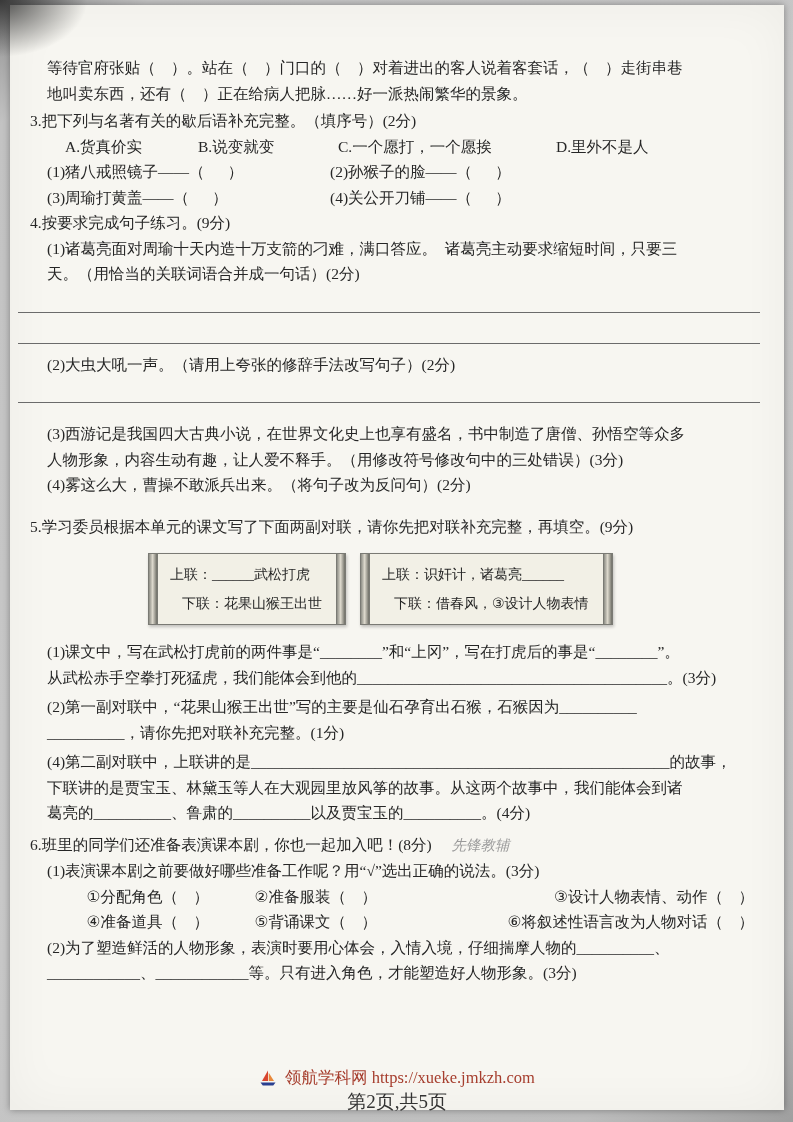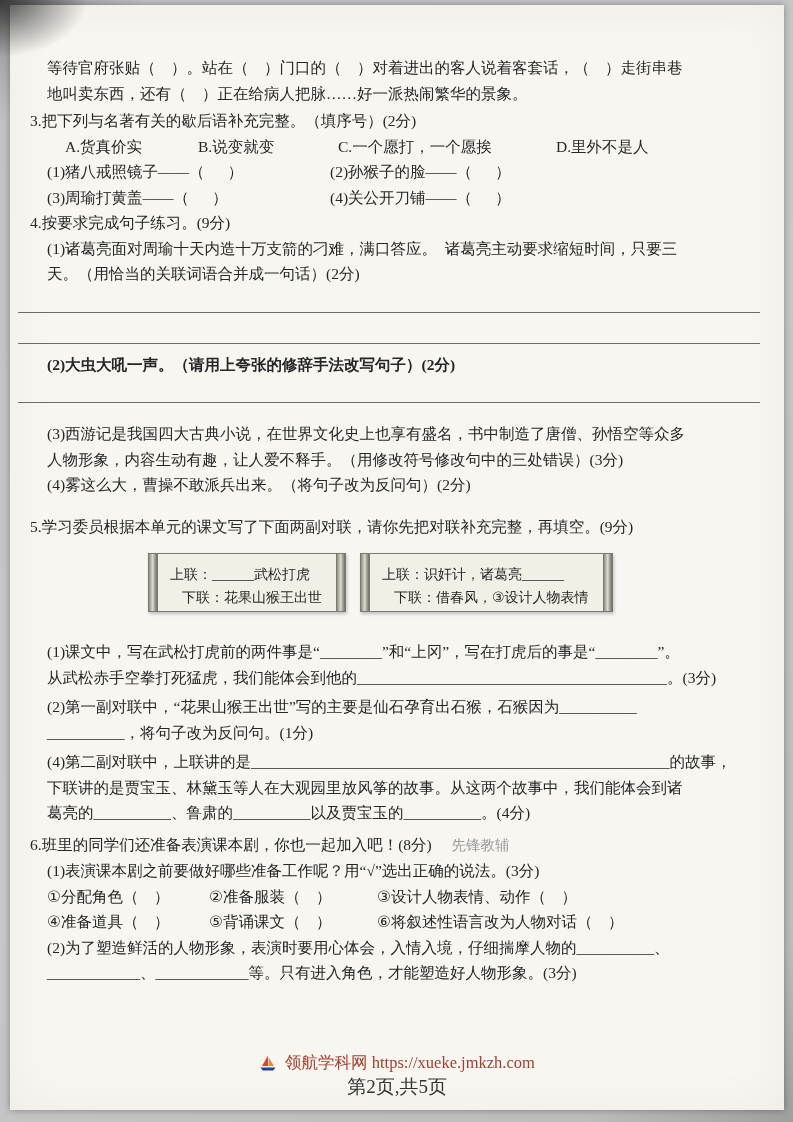--- a/index.html
+++ b/index.html
@@ -23,40 +23,40 @@
   .paper {
     position:absolute; left:10px; top:5px; right:9px; bottom:12px; z-index:1;
     background:#f7f6f1;
     box-shadow:0 0 7px rgba(0,0,0,.35), inset 0 0 50px rgba(0,0,0,.045);
     padding:50px 30px 0 20px;
     font-size:15.5px;
   }
   .ln { line-height:25.5px; white-space:nowrap; }
   .sub { margin-left:17px; }
   .qt { margin-left:0; }
-  .mt2{margin-top:2px;} .mt4{margin-top:4px;} .mt6{margin-top:6px;} .mt8{margin-top:8px;font-weight:bold;}
+  .mt2{margin-top:2px;} .mt4{margin-top:4px;} .mt6{margin-top:6px;} .mt8{margin-top:8px;}
   .mt14{margin-top:14px;} .mt16{margin-top:16px;} .mt18{margin-top:18px;} .mt30{}
   .opts { display:grid; grid-template-columns:133px 140px 218px auto; padding-left:18px; }
   .grid-2 { display:grid; grid-template-columns:283px auto; }
-  .grid-3 { display:grid; grid-template-columns:162px 168px auto; }
+  .grid-3 { display:grid; grid-template-columns:162px 168px auto;text-align:right; }
   .ansl { height:26px; border-bottom:1px solid #6b6b6b; margin:0 -6px 0 -12px; }
   .ansl.tall { height:31px; }
   .scroll-row { display:flex; gap:14px; margin:14px 0 0 118px; height:72px; }
   .scroll {
-    display:flex; align-items:stretch; height:59px;
+    display:flex; align-items:stretch; height:72px;
     border:1px solid #7a7a74; background:#f2f0e6;
     box-shadow:1px 2px 3px rgba(0,0,0,.22);
   }
   .roll { width:9px; background:linear-gradient(90deg,#8d8d85,#ddd9cd 45%,#6e6e66); border-right:1px solid #7a7a74; }
   .roll.r { border-right:0; border-left:1px solid #7a7a74; }
   .scroll-body { padding:9px 14px 9px 12px; display:flex; flex-direction:column; justify-content:space-between; }
   .sln { font-size:14px; line-height:23px; white-space:nowrap; }
   .sln.ind { margin-left:12px; }
-  .wm { color:#9a9a9a; margin-left:16px; font-size:14.5px; }
-  .footer { position:absolute; left:0; right:0; bottom:15px; text-align:center; }
+  .wm { color:#9a9a9a; margin-left:16px; font-size:14.5px;font-style:italic; }
+  .footer { position:absolute; left:0; right:0; bottom:0; text-align:center; }
   .site { display:flex; align-items:center; justify-content:center; gap:8px; font-size:16.5px; color:#a63e2e; line-height:22px; }
   .pnum { font-size:19px; color:#333; margin-top:4px; line-height:17px; }
   .logo { display:inline-block; }
 </style>
 </head>
 <body>
 
 <div class="scan">
   <div class="smudge-tl"></div>
 
@@ -105,21 +105,21 @@
         <div class="scroll-body">
           <p class="sln">上联：识奸计，诸葛亮______</p>
           <p class="sln ind">下联：借春风，③设计人物表情</p>
         </div>
         <span class="roll r"></span>
       </div>
     </div>
     <p class="ln sub mt14">(1)课文中，写在武松打虎前的两件事是“________”和“上冈”，写在打虎后的事是“________”。</p>
     <p class="ln sub">从武松赤手空拳打死猛虎，我们能体会到他的________________________________________。(3分)</p>
     <p class="ln sub mt4">(2)第一副对联中，“花果山猴王出世”写的主要是仙石孕育出石猴，石猴因为__________</p>
-    <p class="ln sub">__________，将句子改为反问句。(1分)</p>
+    <p class="ln sub">__________，请你先把对联补充完整。(1分)</p>
     <p class="ln sub mt4">(4)第二副对联中，上联讲的是______________________________________________________的故事，</p>
     <p class="ln sub">下联讲的是贾宝玉、林黛玉等人在大观园里放风筝的故事。从这两个故事中，我们能体会到诸</p>
     <p class="ln sub">葛亮的__________、鲁肃的__________以及贾宝玉的__________。(4分)</p>
 
     <p class="ln qt mt6">
       <span>6.班里的同学们还准备表演课本剧，你也一起加入吧！(8分)</span>
       <span class="wm">先锋教辅</span>
     </p>
     <p class="ln sub">(1)表演课本剧之前要做好哪些准备工作呢？用“√”选出正确的说法。(3分)</p>
     <div class="sub grid-3">

